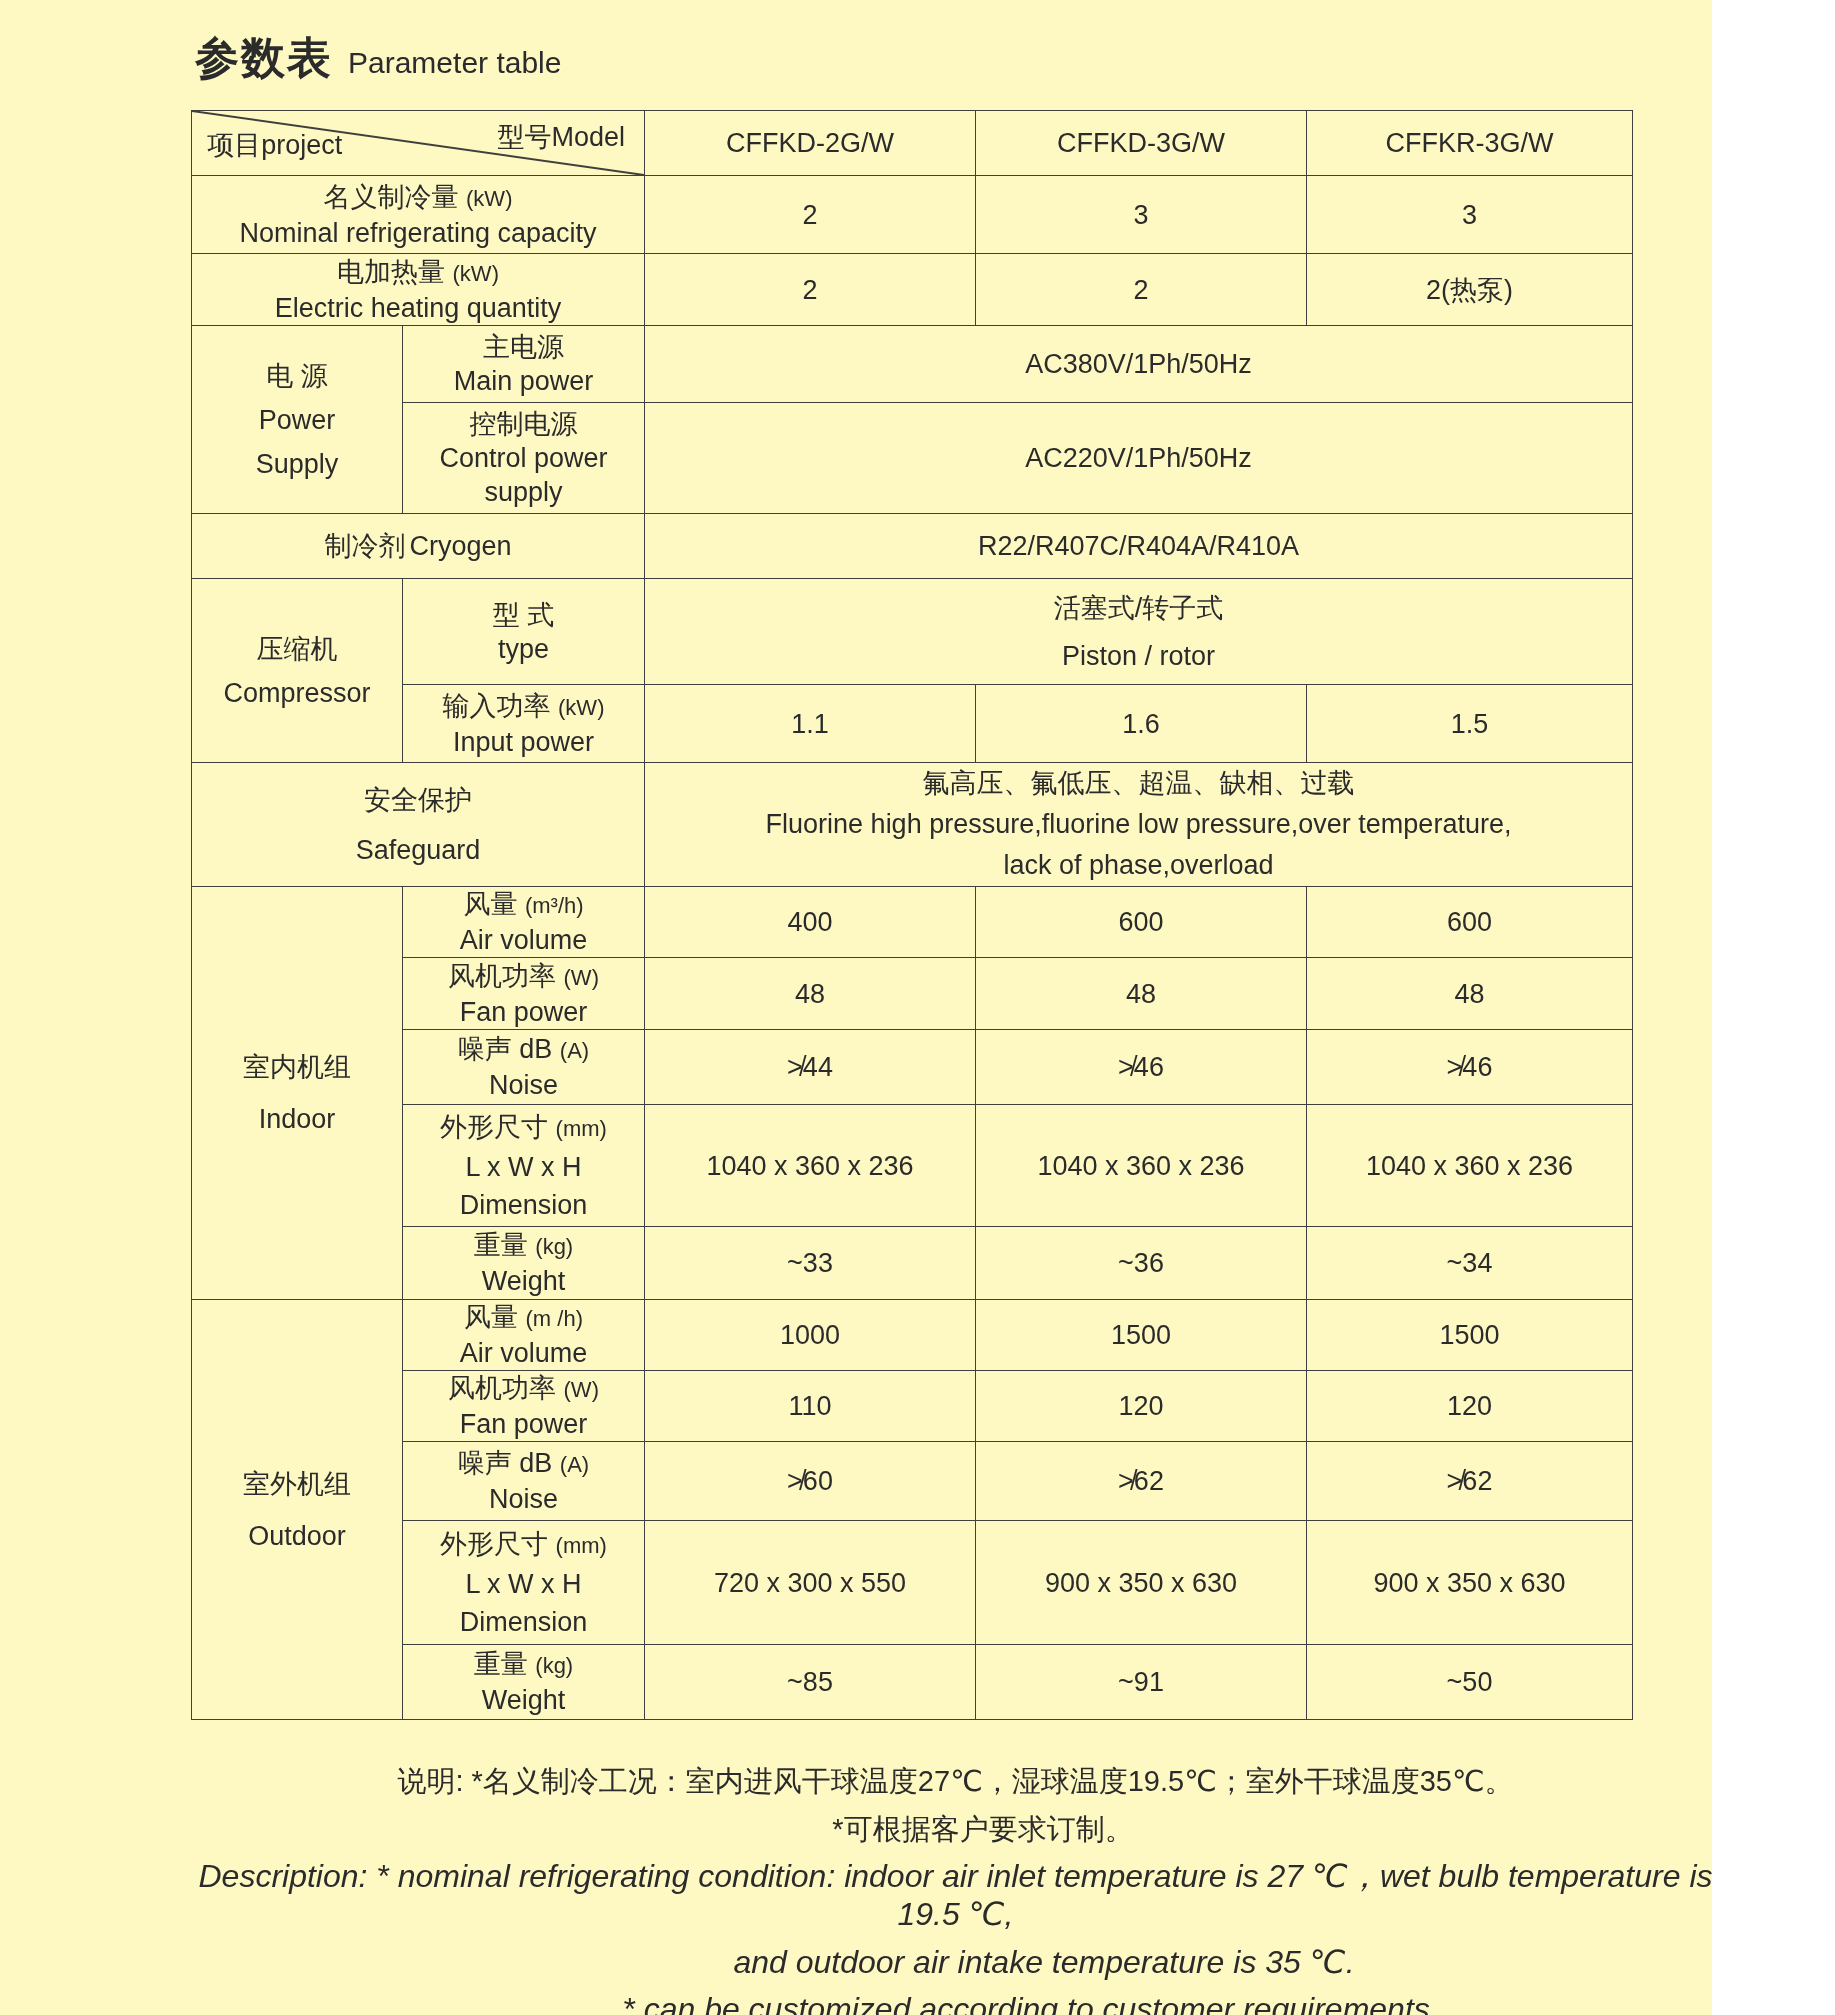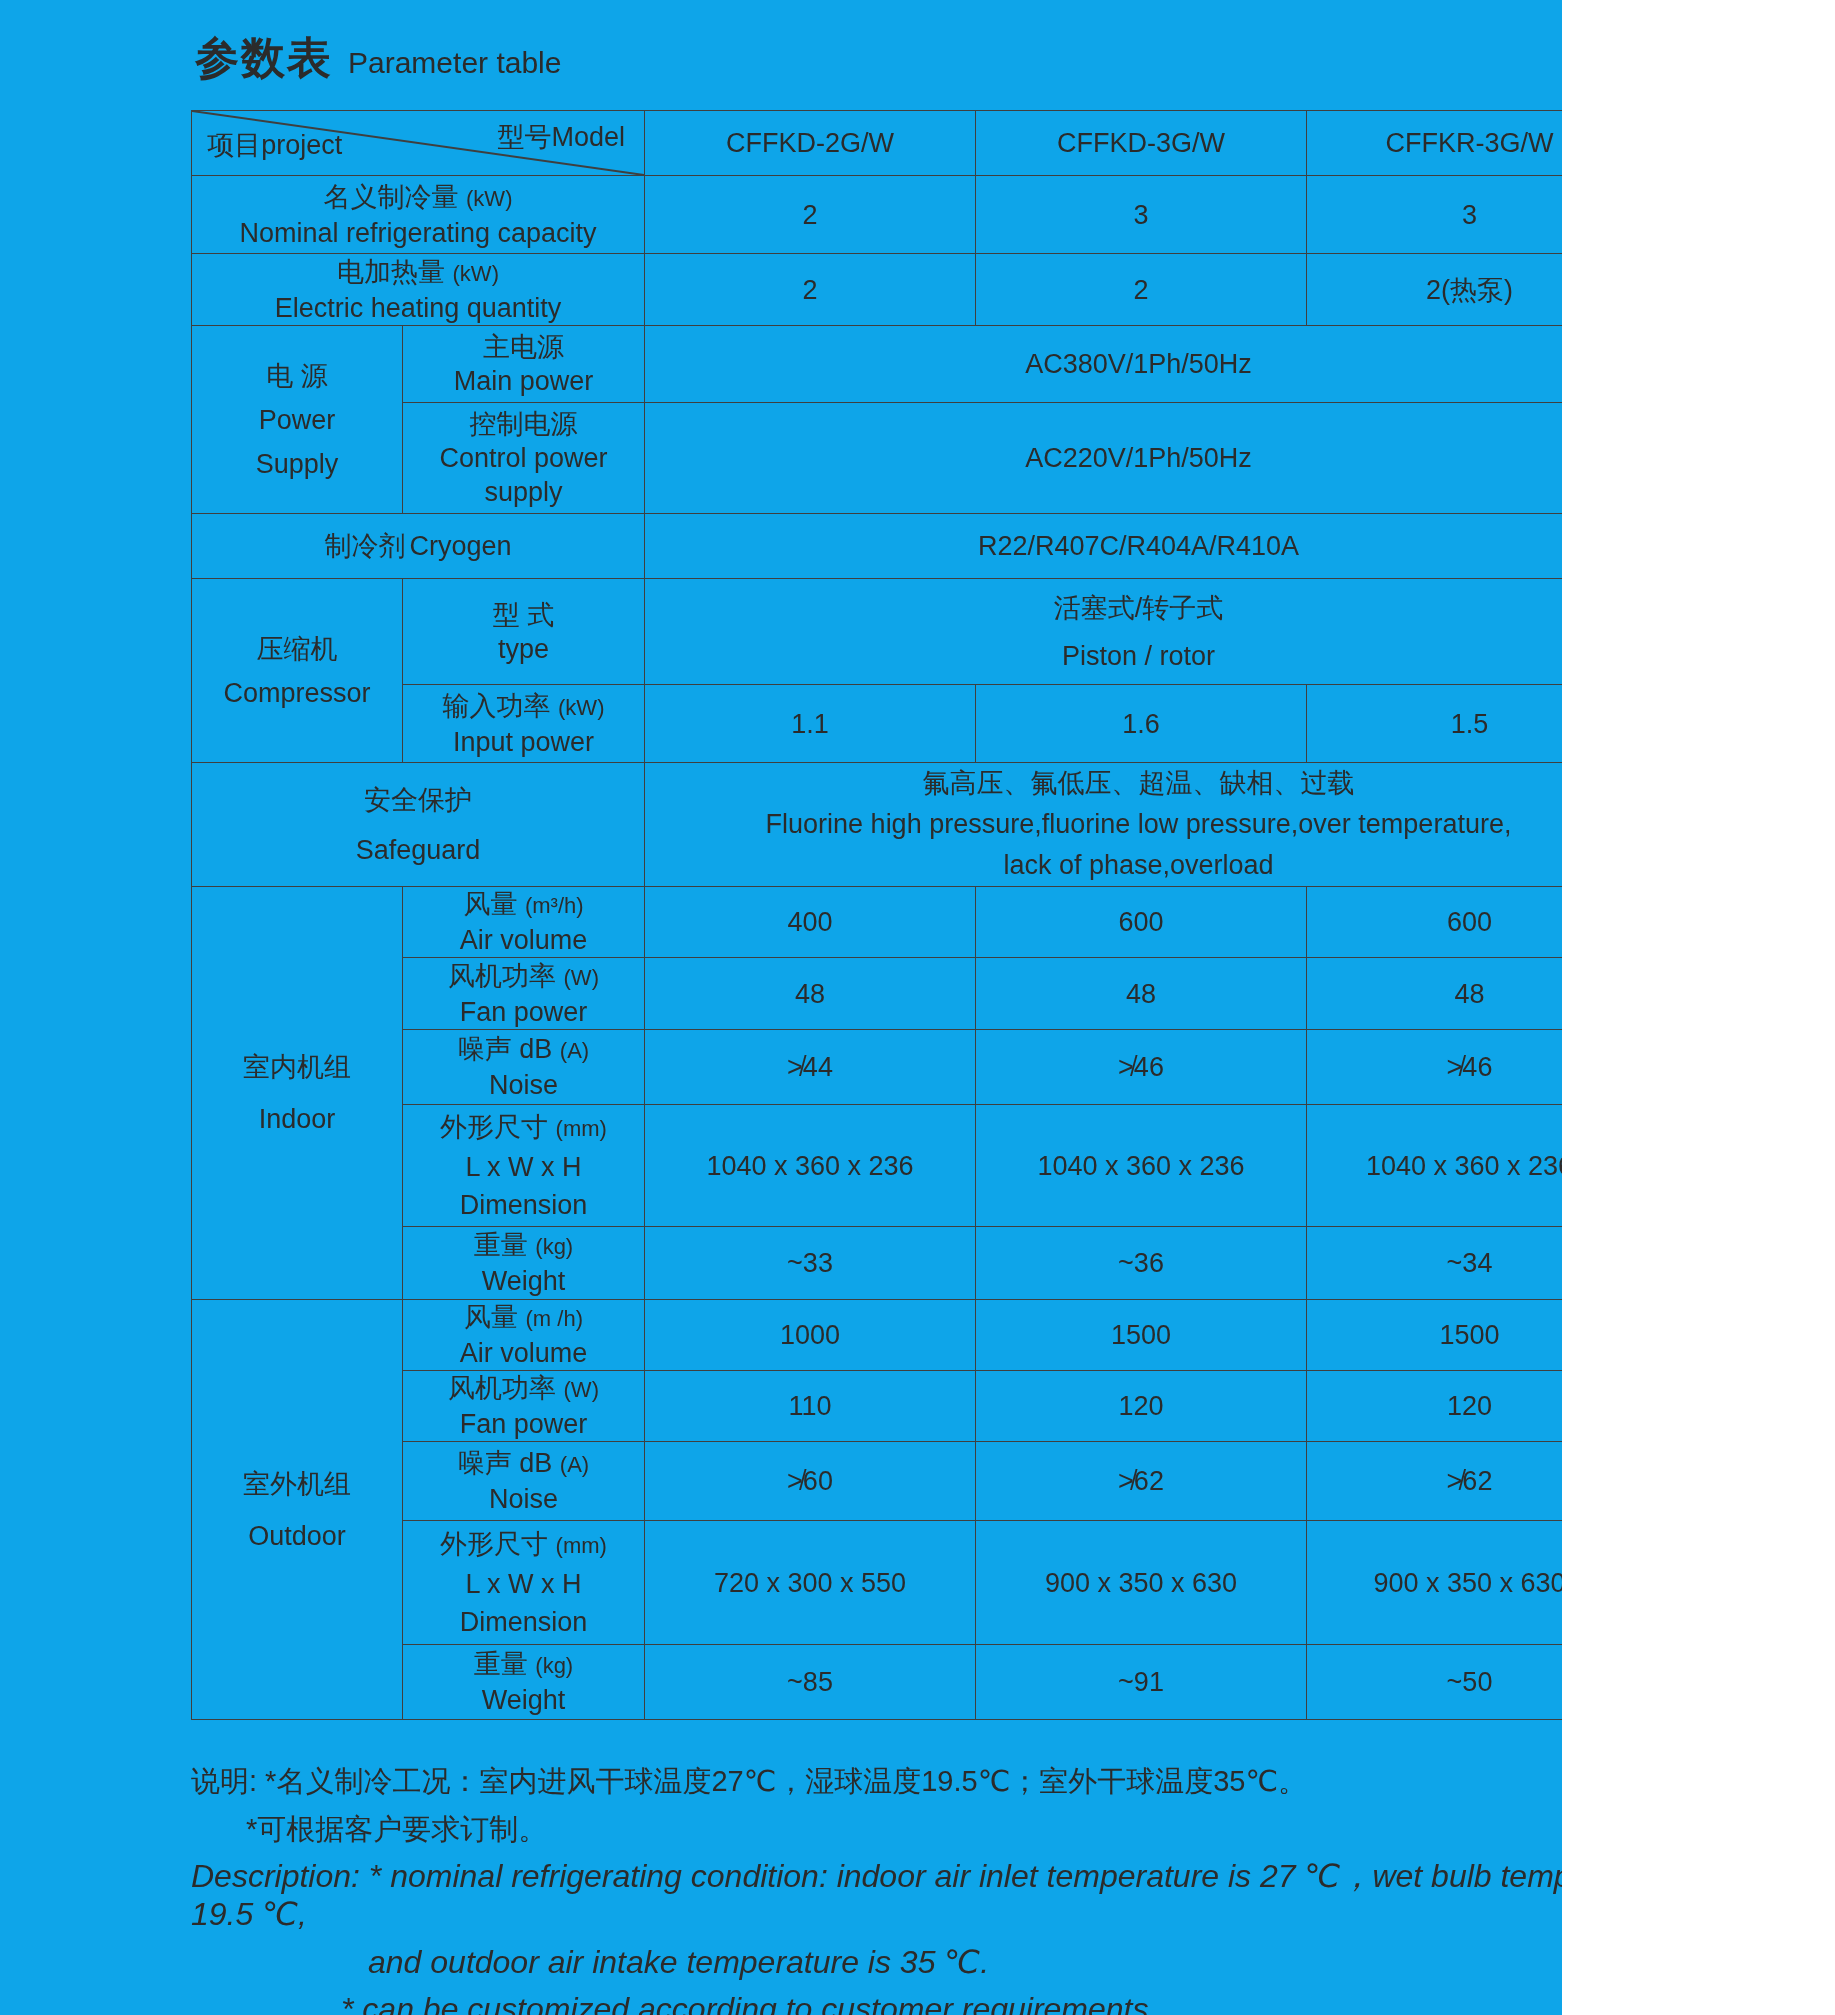--- a/index.html
+++ b/index.html
@@ -1,17 +1,17 @@
 <!DOCTYPE html>
 <html><head>
 <meta charset="utf-8">
 <style>
   html,body { margin:0; padding:0; background:#ffffff; }
   .page {
-    position:relative; width:1562px; height:2016px; background:#0ea5e9;
+    position:relative; width:1712px; height:2016px; background:#fef9c3;
     color:#2b2b2b; font-family:"Liberation Sans","DejaVu Sans",sans-serif;
     overflow:hidden;
   }
   
   .title { position:absolute; left:195px; top:29px; display:flex; align-items:baseline; gap:15.3px; }
   .title-zh { font-size:44px; font-weight:700; letter-spacing:1.9px; }
   .title-en { font-size:30px; font-weight:400; }
 
   
   table.param { position:absolute; left:191px; top:110px; width:1441px;
@@ -34,21 +34,21 @@
   .grp span { line-height:44px; }
   .grp-tall span { line-height:52px; }
   .safeguard-lbl span { line-height:50px; }
   td.safeguard-val { text-align:left; padding-left:13.4px; }
   td.safeguard-val span { line-height:41px; }
   td.type-val span { line-height:48px; }
   .lh40 span { line-height:38px; }
 
   
   .notes { position:absolute; left:191px; top:1762px; width:1529px; }
-  .note { margin:0 0 9.6px 0; font-size:29px; line-height:38px; }
+  .note { margin:0 0 9.6px 0; font-size:29px; line-height:38px;text-align:center; }
   .note.en { font-size:32px;font-style:italic; }
   .ind-1 { padding-left:55px; }
   .ind-2 { padding-left:177px; }
   .ind-3 { padding-left:150px; }
 </style>
 </head>
 <body>
 
 <div class="page">
 

